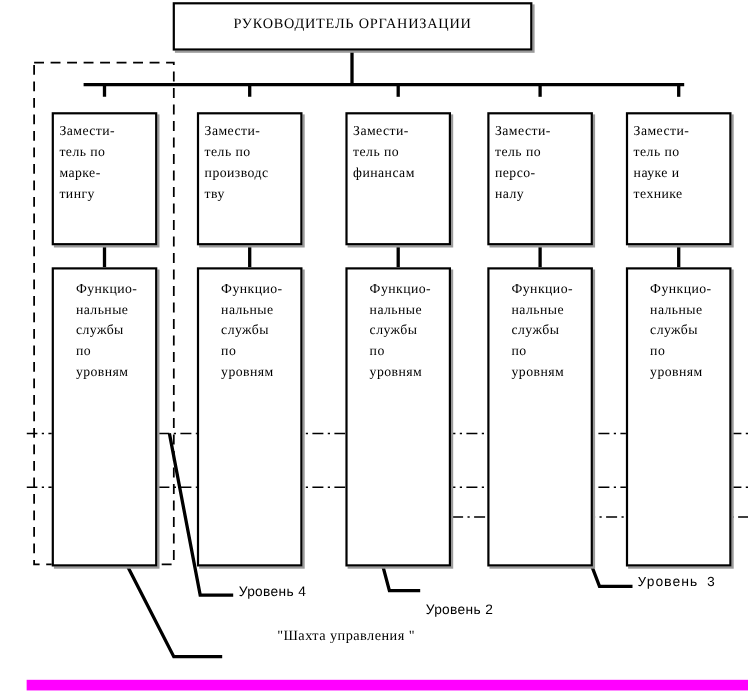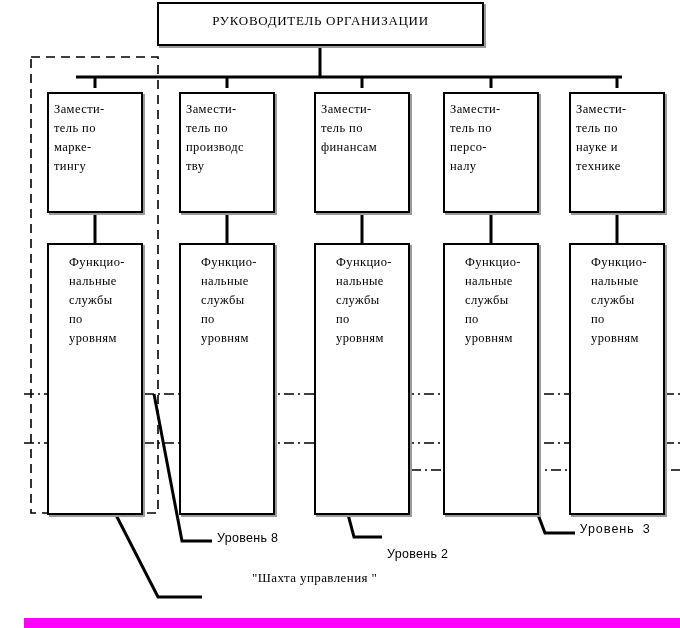--- a/index.html
+++ b/index.html
@@ -47,21 +47,21 @@
     width: 327px;
     height: 44px;
   }
   #root-box .node-text {
     text-align: center;
     font-size: 13px;
     letter-spacing: 0.7px;
     padding: 7px 0 0 0;
   }
   .deputy-box {
-    top: 92px;
+    top: 102px;
     width: 96px;
     height: 121px;
   }
   .service-box {
     top: 243px;
     width: 96px;
     height: 272px;
   }
   .service-box .node-text {
     padding-top: 8px;
@@ -203,21 +203,21 @@
 уровням</div>
   </div>
   <div class="node-box service-box" style="left:545px;">
     <div class="node-text">Функцио-
 нальные
 службы
 по
 уровням</div>
   </div>
 
-  <div class="level-label" style="left:193px; top:531px;">Уровень 8</div>
+  <div class="level-label" style="left:193px; top:531px;">Уровень 4</div>
   <div class="level-label" style="left:363px; top:547px;">Уровень 2</div>
   <div class="level-label" style="left:556px; top:523px;font-family:Liberation Mono, monospace;">Уровень 3</div>
 
   <div class="shaft-caption">"Шахта управления "</div>
 
   <div class="magenta-right"></div>
   <div class="magenta-bottom"></div>
 
 </div>
 

